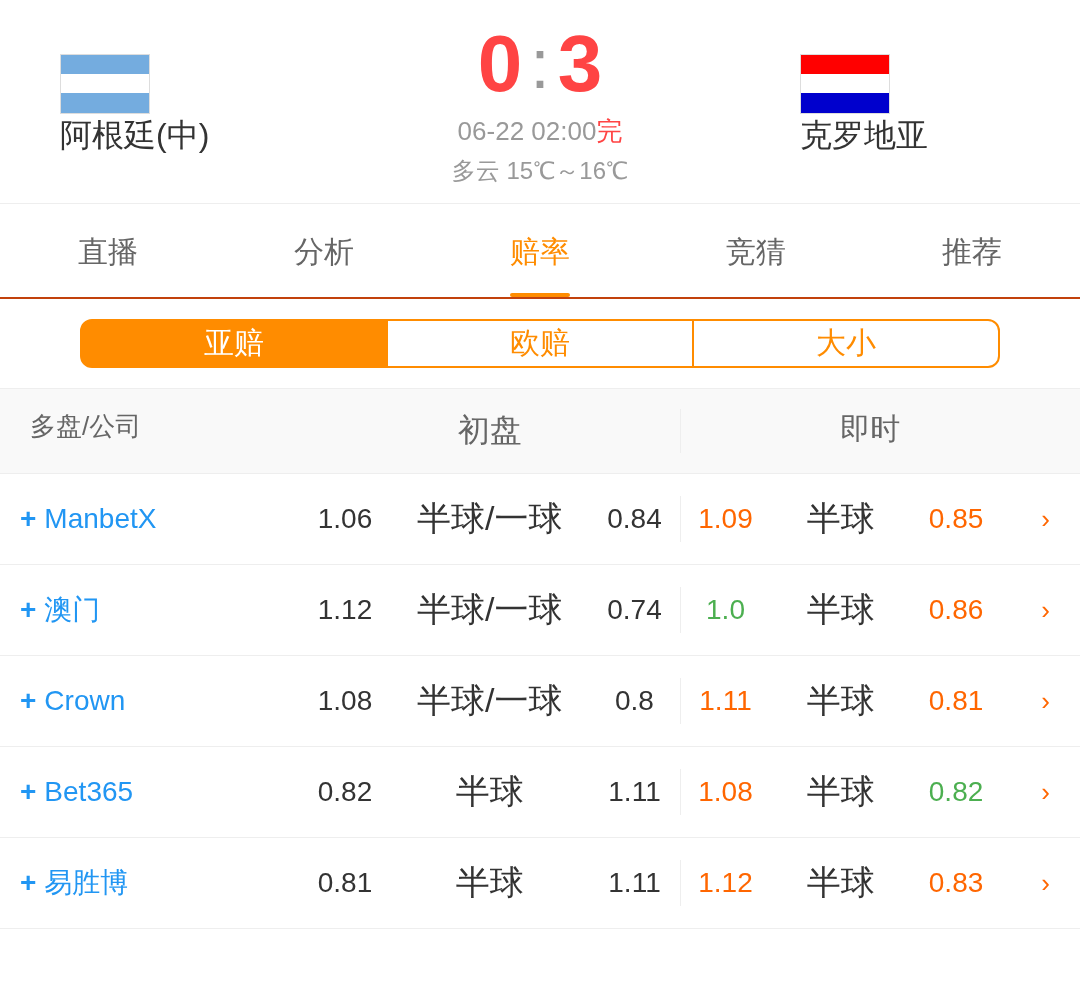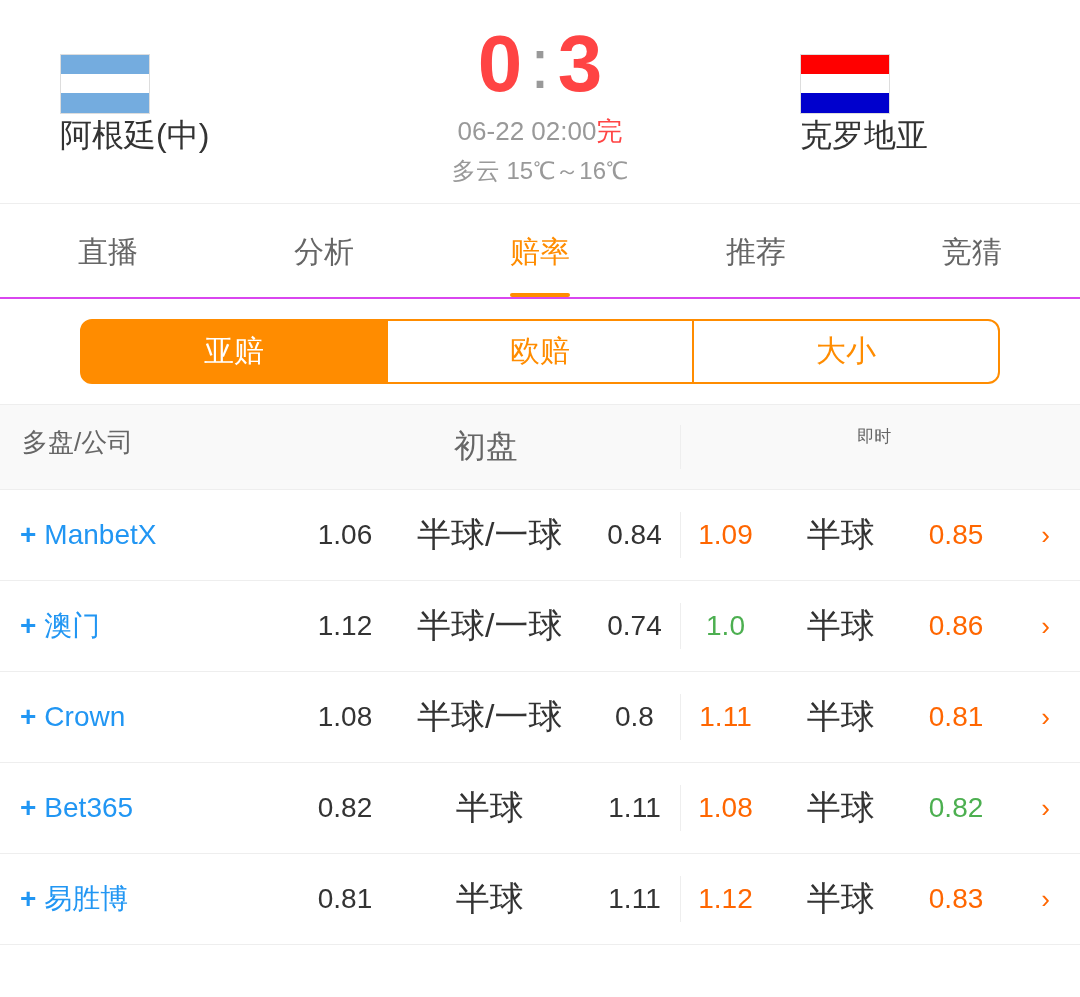--- a/index.html
+++ b/index.html
@@ -86,21 +86,21 @@
     .flag-cro {
       width: 90px;
       height: 60px;
       background: linear-gradient(to bottom, #ff0000 0%, #ff0000 33%, #fff 33%, #fff 66%, #0000cd 66%, #0000cd 100%);
       border: 1px solid #ddd;
     }
 
     
     .nav-tabs {
       display: flex;
-      border-bottom: 2px solid #d946ef;
+      border-bottom: 2px solid #c2410c;
       background: #fff;
     }
     .nav-tab {
       flex: 1;
       text-align: center;
       padding: 28px 0 24px;
       font-size: 30px;
       color: #666;
       cursor: pointer;
       position: relative;
@@ -124,21 +124,21 @@
     .sub-tabs {
       display: flex;
       padding: 20px 80px;
       gap: 0;
       background: #fff;
       border-bottom: 1px solid #eee;
     }
     .sub-tab {
       flex: 1;
       text-align: center;
-      padding: 10px 0;
+      padding: 2px 0;
       font-size: 30px;
       cursor: pointer;
       border: 2px solid #ff8c00;
       color: #ff8c00;
     }
     .sub-tab:first-child {
       border-radius: 12px 0 0 12px;
       background: #ff8c00;
       color: #fff;
     }
@@ -146,40 +146,40 @@
       border-left: none;
       border-right: none;
     }
     .sub-tab:last-child {
       border-radius: 0 12px 12px 0;
     }
 
     
     .table-header {
       display: flex;
-      padding: 20px 12px;
+      padding: 20px 20px;
       background: #f9f9f9;
       border-bottom: 1px solid #eee;
     }
     .col-company {
       width: 280px;
       font-size: 26px;
       color: #666;
       padding-left: 10px;
     }
     .col-initial {
       flex: 1;
       text-align: center;
       font-size: 32px;
       color: #666;
     }
     .col-realtime {
       flex: 1;
       text-align: center;
-      font-size: 17px;
+      font-size: 30px;
       color: #666;
       border-left: 1px solid #eee;
     }
 
     .table-row {
       display: flex;
       align-items: center;
       padding: 22px 20px;
       border-bottom: 1px solid #eee;
       background: #fff;
@@ -262,22 +262,22 @@
   <div class="team-right">
     <div class="flag-cro"></div>
     <div class="team-name">克罗地亚</div>
   </div>
 </div>
 
 <div class="nav-tabs">
   <div class="nav-tab">直播</div>
   <div class="nav-tab">分析</div>
   <div class="nav-tab active">赔率</div>
+  <div class="nav-tab">竞猜</div>
   <div class="nav-tab">推荐</div>
-  <div class="nav-tab">竞猜</div>
 </div>
 
 <div class="sub-tabs">
   <div class="sub-tab">亚赔</div>
   <div class="sub-tab">欧赔</div>
   <div class="sub-tab">大小</div>
 </div>
 
 <div class="table-header">
   <div class="col-company">多盘/公司</div>

